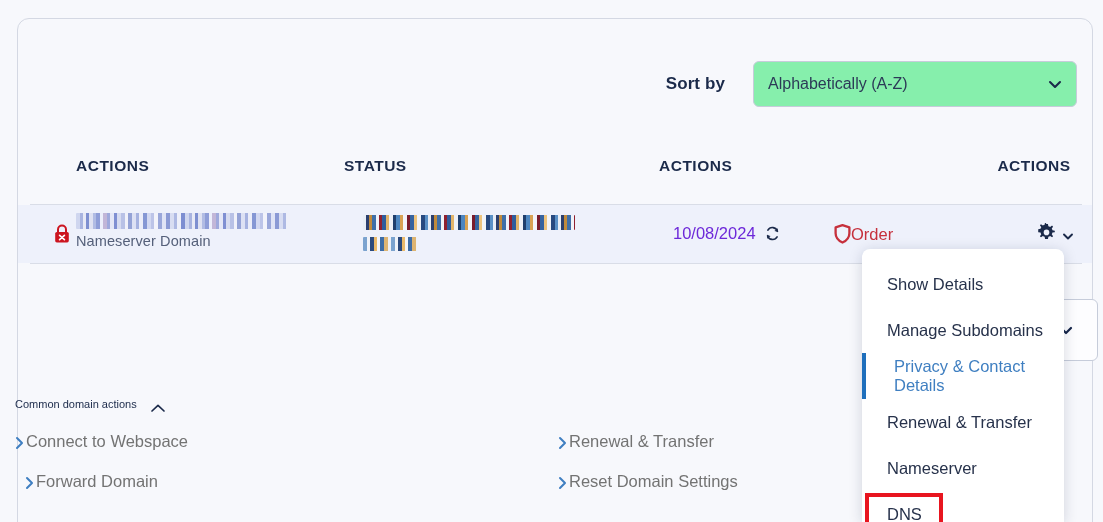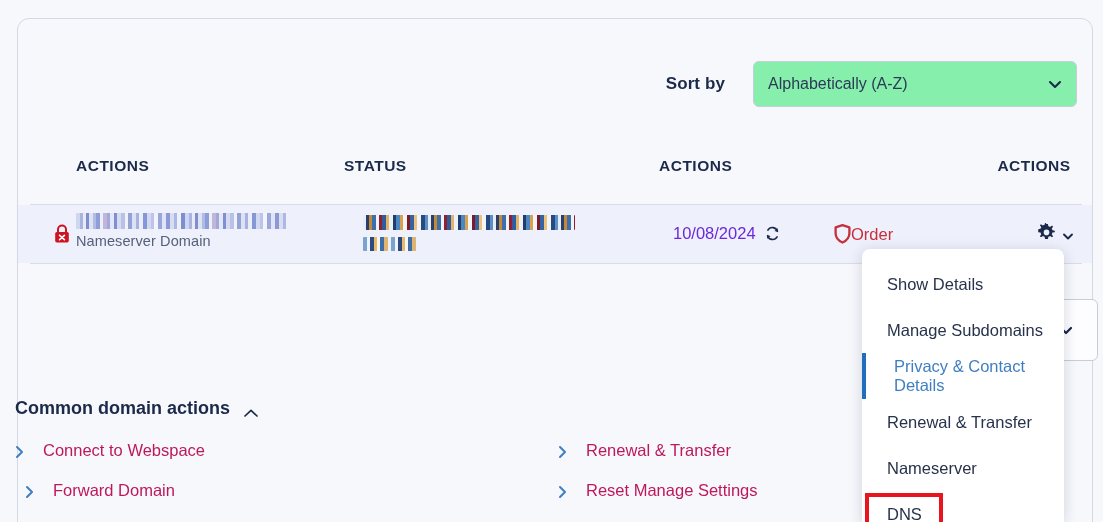--- a/index.html
+++ b/index.html
@@ -245,38 +245,38 @@
     left: 15px;
     top: 398px;
     width: 1076px;
   }
   .common-title-row {
     display: flex;
     align-items: center;
     gap: 13px;
   }
   .common-title {
-    font-size: 18px;
-    font-weight: 700;
+    font-size: 11px;
+    font-weight: 400;
     color: #1b2a4a;
   }
   .caret-up { width: 16px; height: 10px; }
 
   .links {
     position: relative;
     margin-top: 22px;
     height: 80px;
   }
   .link {
     position: absolute;
     display: flex;
     align-items: center;
-    gap: 19px;
+    gap: 2px;
     font-size: 16.5px;
-    color: #be185d;
+    color: #737373;
     cursor: pointer;
     white-space: nowrap;
   }
   .link .arrow { width: 9px; height: 14px; flex: 0 0 auto; }
   .l-c1r1 { left: 0;     top: 0;  }
   .l-c1r2 { left: 10px;     top: 40px; }
   .l-c2r1 { left: 543px; top: 0;  }
   .l-c2r2 { left: 543px; top: 40px; }
 
   
@@ -463,21 +463,21 @@
       </span>
       <span>Renewal &amp; Transfer</span>
     </div>
 
     <div class="link l-c2r2">
       <span class="arrow">
         <svg viewBox="0 0 9 14" width="9" height="14">
             <path d="M2 2 L7 7 L2 12" fill="none" stroke="#3f7fc1" stroke-width="2" stroke-linecap="round" stroke-linejoin="round"></path>
           </svg>
       </span>
-      <span>Reset Manage Settings</span>
+      <span>Reset Domain Settings</span>
     </div>
   </div>
 </div>
 
 <div class="menu">
   <div class="menu-item">Show Details</div>
   <div class="menu-item">Manage Subdomains</div>
   <div class="menu-item active">Privacy &amp; Contact Details</div>
   <div class="menu-item">Renewal &amp; Transfer</div>
   <div class="menu-item">Nameserver</div>

